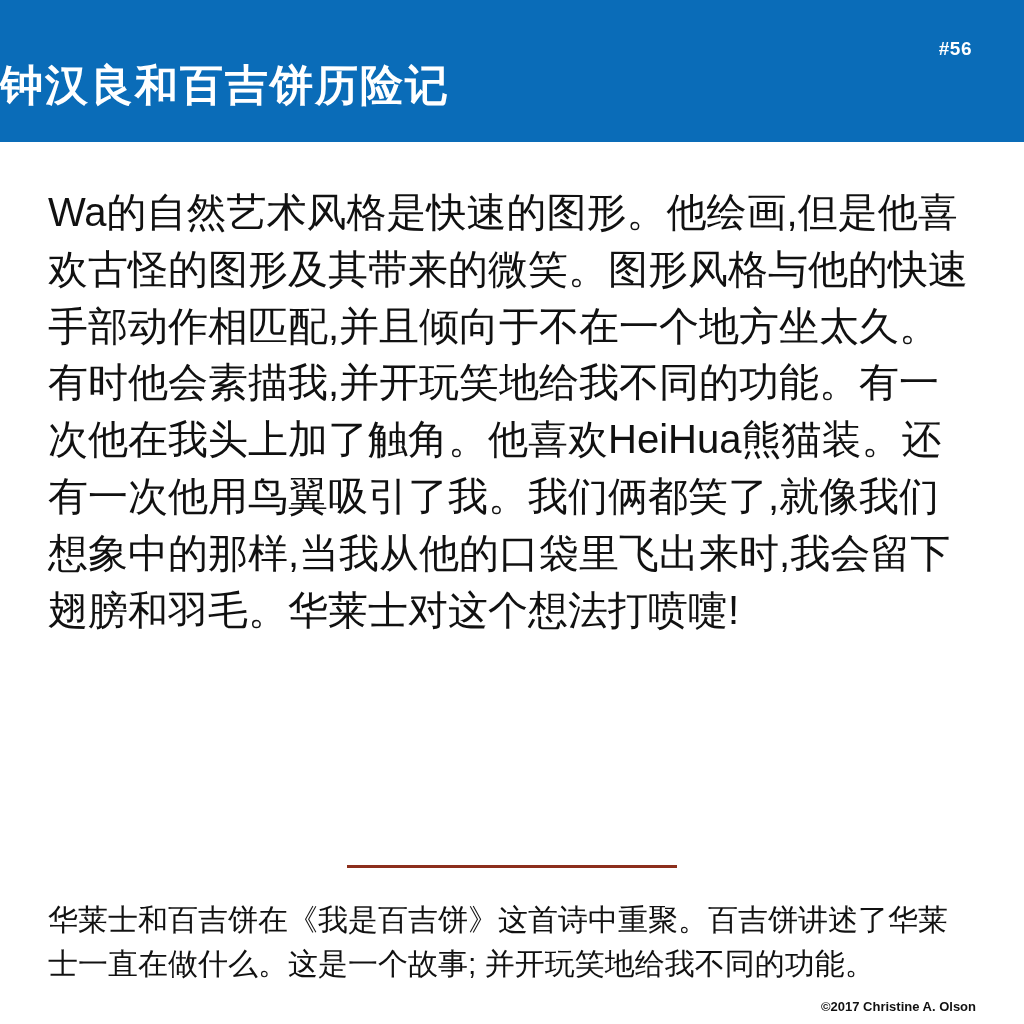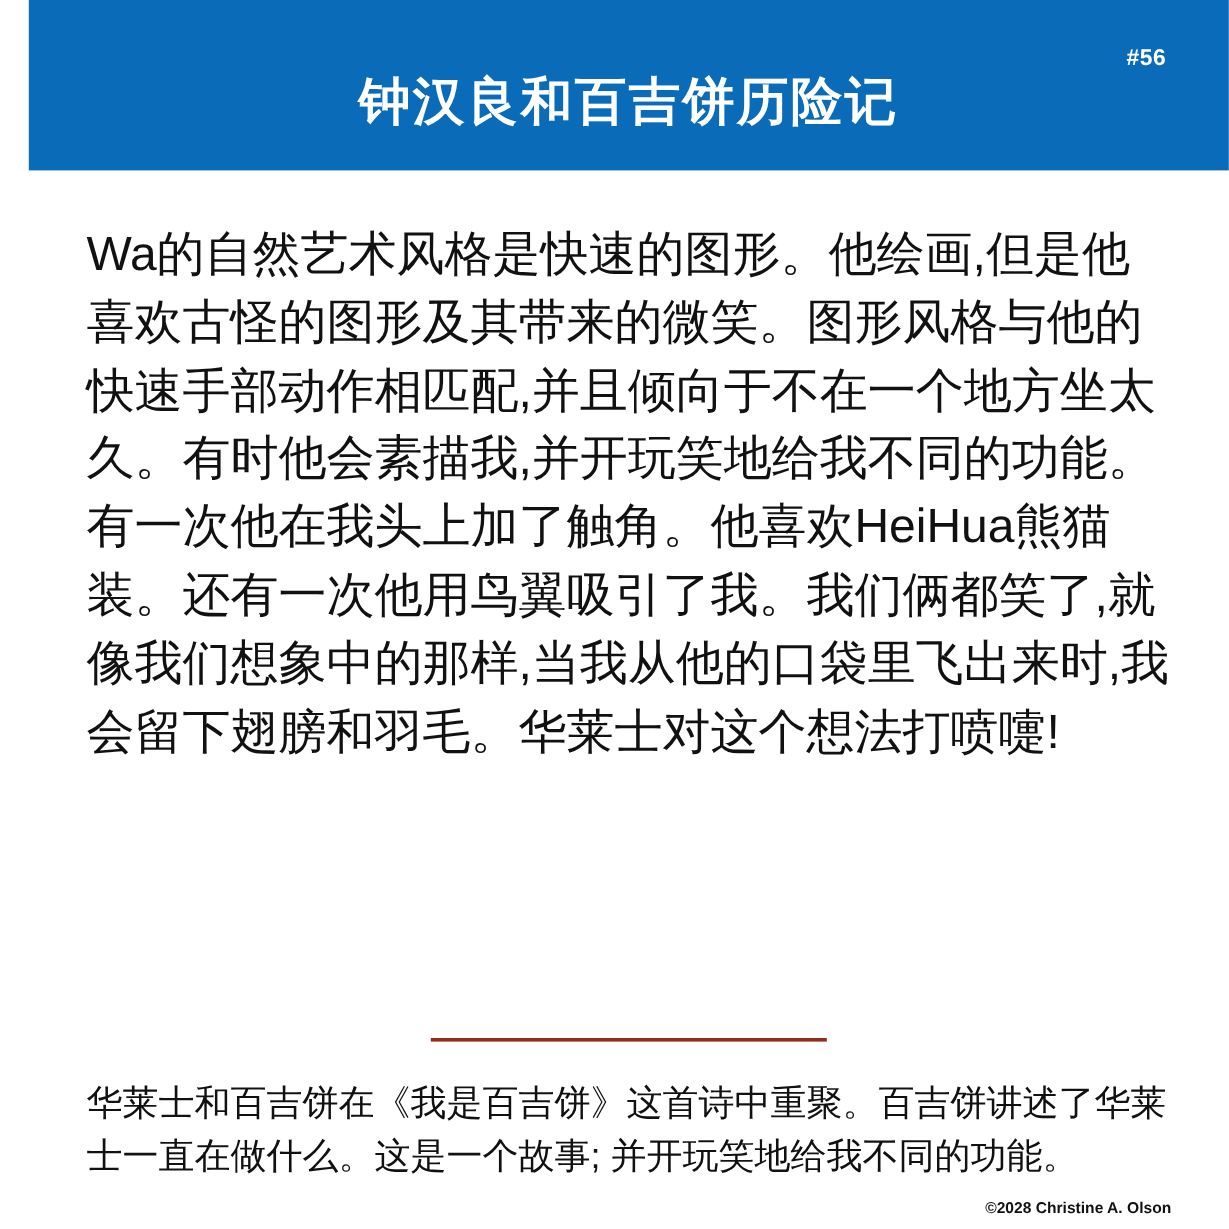--- a/index.html
+++ b/index.html
@@ -13,21 +13,20 @@
     font-family: "Liberation Sans", sans-serif;
     overflow: hidden;
   }
   .page {
     position: relative;
     width: 1024px;
     height: 1024px;
     box-sizing: border-box;
     display: flex;
     flex-direction: column;
-    padding-left: 24px;
   }
   
   .header {
     position: relative;
     width: 100%;
     height: 142px;
     background: #0a6cb8;
     flex: 0 0 auto;
   }
   .header-number {
@@ -37,21 +36,21 @@
     color: #ffffff;
     font-size: 19px;
     font-weight: bold;
     letter-spacing: 0.5px;
   }
   .header-title {
     position: absolute;
     left: 0;
     right: 0;
     top: 62px;
-    text-align: center;
+    text-align: left;
     color: #ffffff;
     font-size: 43px;
     font-weight: bold;
     letter-spacing: 2px;
     line-height: 1.1;
   }
   
   .content {
     position: relative;
     flex: 1 1 auto;
@@ -103,17 +102,17 @@
     <div class="header-number">#56</div>
     <div class="header-title">钟汉良和百吉饼历险记</div>
   </div>
 
   <div class="content">
     <div class="body-text">Wa的自然艺术风格是快速的图形。他绘画,但是他喜欢古怪的图形及其带来的微笑。图形风格与他的快速手部动作相匹配,并且倾向于不在一个地方坐太久。有时他会素描我,并开玩笑地给我不同的功能。有一次他在我头上加了触角。他喜欢HeiHua熊猫装。还有一次他用鸟翼吸引了我。我们俩都笑了,就像我们想象中的那样,当我从他的口袋里飞出来时,我会留下翅膀和羽毛。华莱士对这个想法打喷嚏!</div>
 
     <div class="footer-area">
       <div class="divider"></div>
       <div class="footnote">华莱士和百吉饼在《我是百吉饼》这首诗中重聚。百吉饼讲述了华莱士一直在做什么。这是一个故事; 并开玩笑地给我不同的功能。</div>
-      <div class="copyright">©2028 Christine A. Olson</div>
+      <div class="copyright">©2017 Christine A. Olson</div>
     </div>
   </div>
 
 </div>
 
 </body></html>

